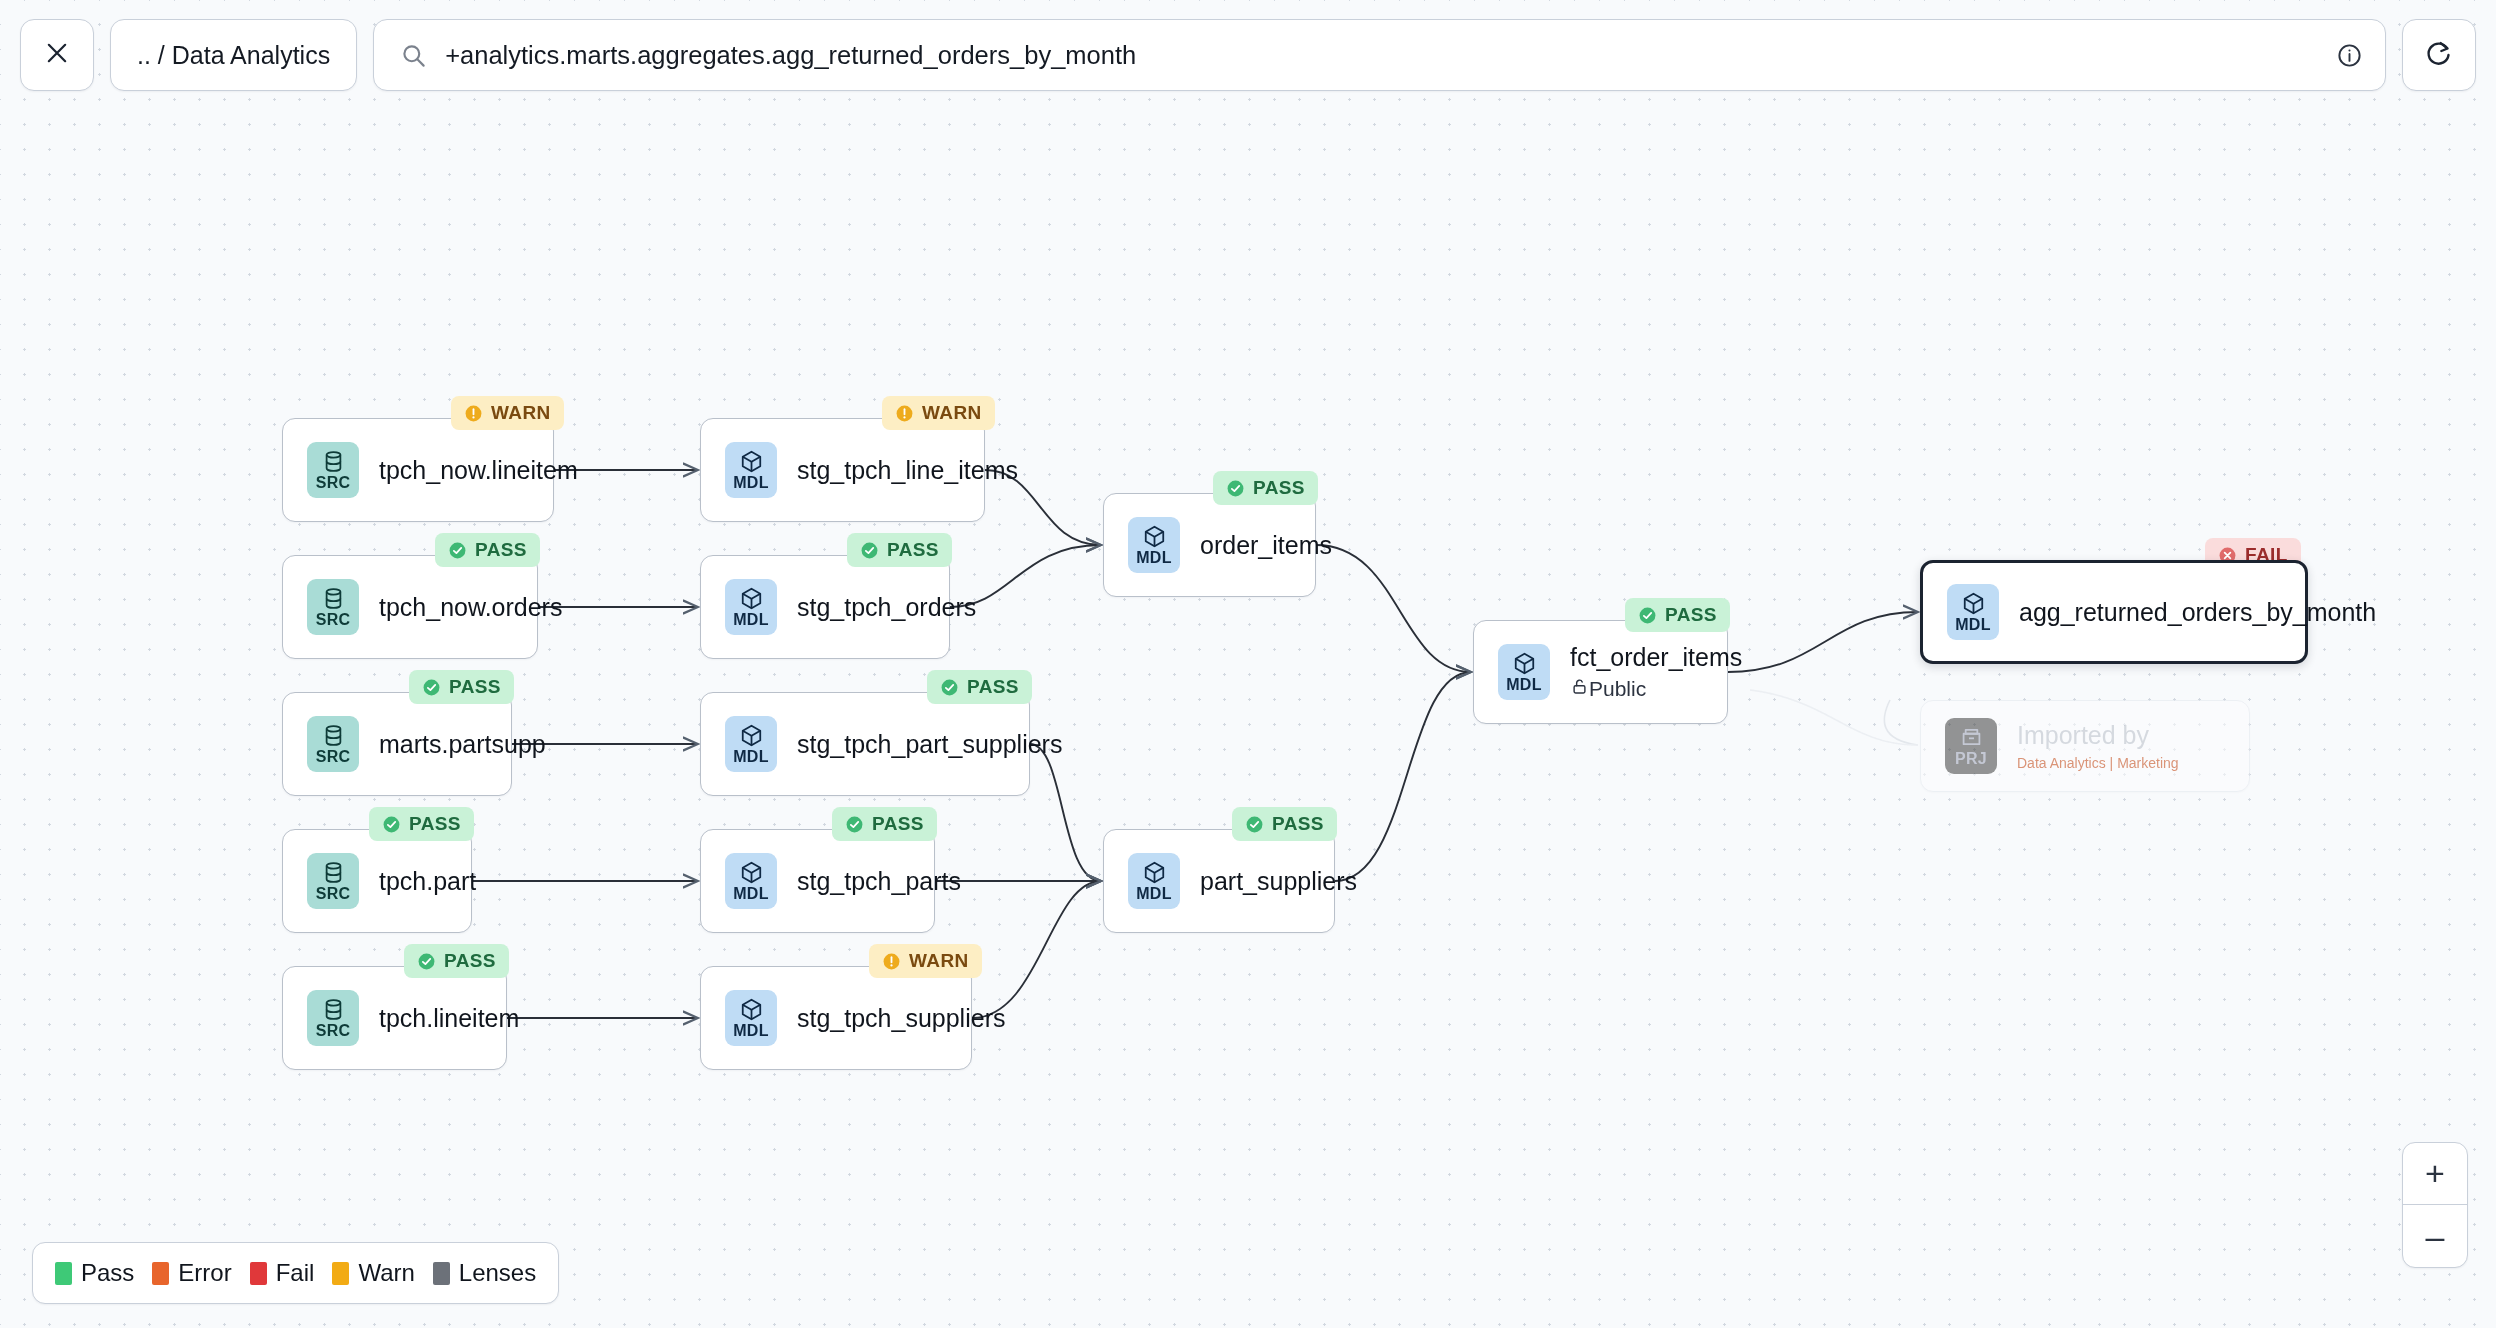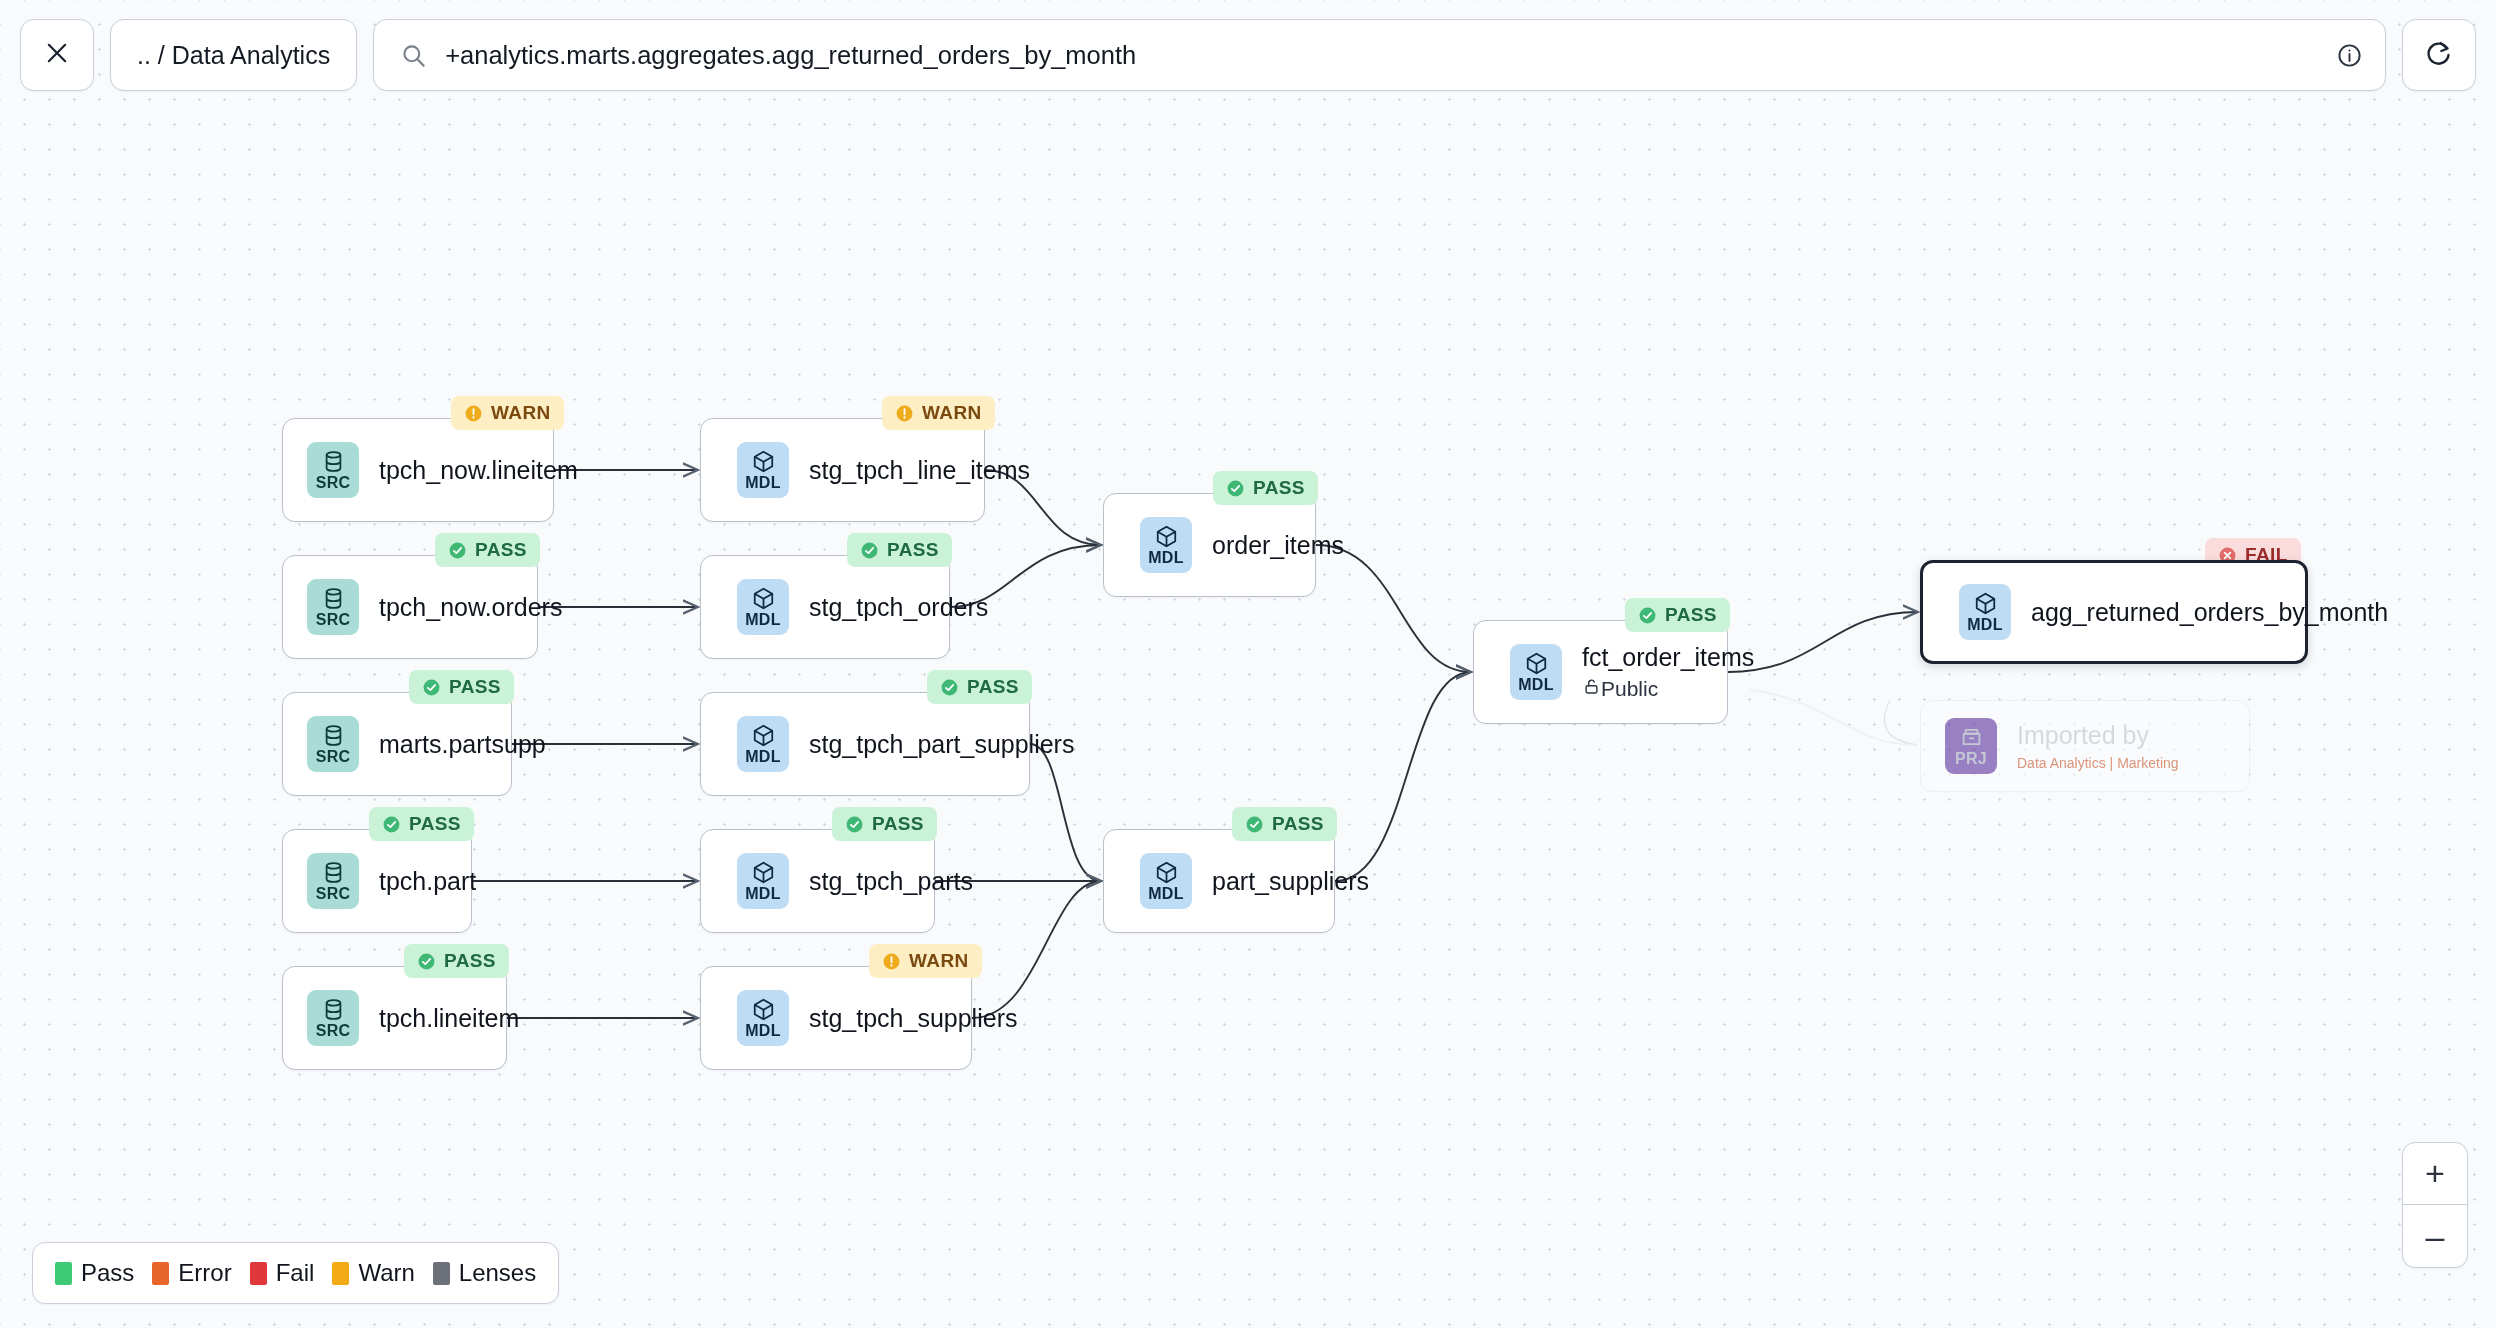--- a/index.html
+++ b/index.html
@@ -96,22 +96,22 @@
   .ntype {
     width: 52px; height: 56px;
     border-radius: 9px;
     display: flex; flex-direction: column; align-items: center; justify-content: center;
     gap: 1px;
     flex: 0 0 auto;
   }
   .ntype svg { width: 25px; height: 25px; display: block; }
   .ntype .tl { font-size: 16px; font-weight: 600; letter-spacing: .3px; line-height: 1; }
   .ntype.src { background: #a9dcd6; color: #0e3b38; }
-  .ntype.mdl { background: #bfdcf5; color: #0f2944; margin-left: 12px; }
-  .ntype.prj { background: #4c1d95; color: #9aa0b4; }
+  .ntype.mdl { background: #bfdcf5; color: #0f2944; }
+  .ntype.prj { background: #404040; color: #9aa0b4; }
 
   .nbody { display: flex; flex-direction: column; justify-content: center; gap: 5px; }
   .nlabel { font-size: 25px; color: #10151d; white-space: nowrap; line-height: 1.15; }
   .node.ghost .nlabel { color: #b9bfc9; }
   .nsub {
     display: flex; align-items: flex-end; 
     font-size: 21px; color: #2c3340; white-space: nowrap;
   }
   .nsub svg { width: 19px; height: 19px; }
   .node.ghost .nsub { color: #c2410c; font-size: 14px; }

